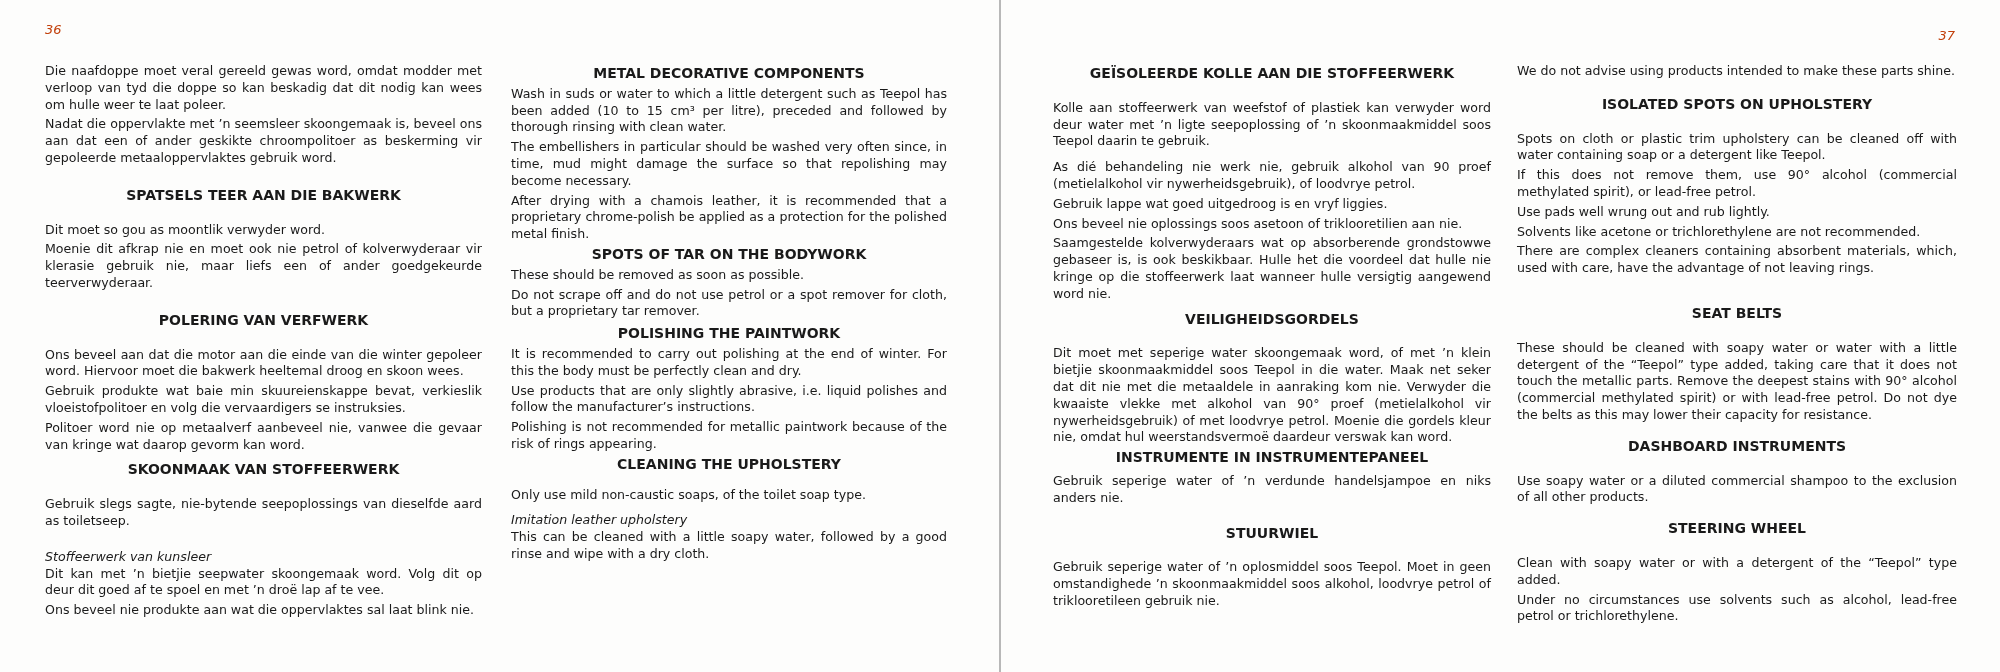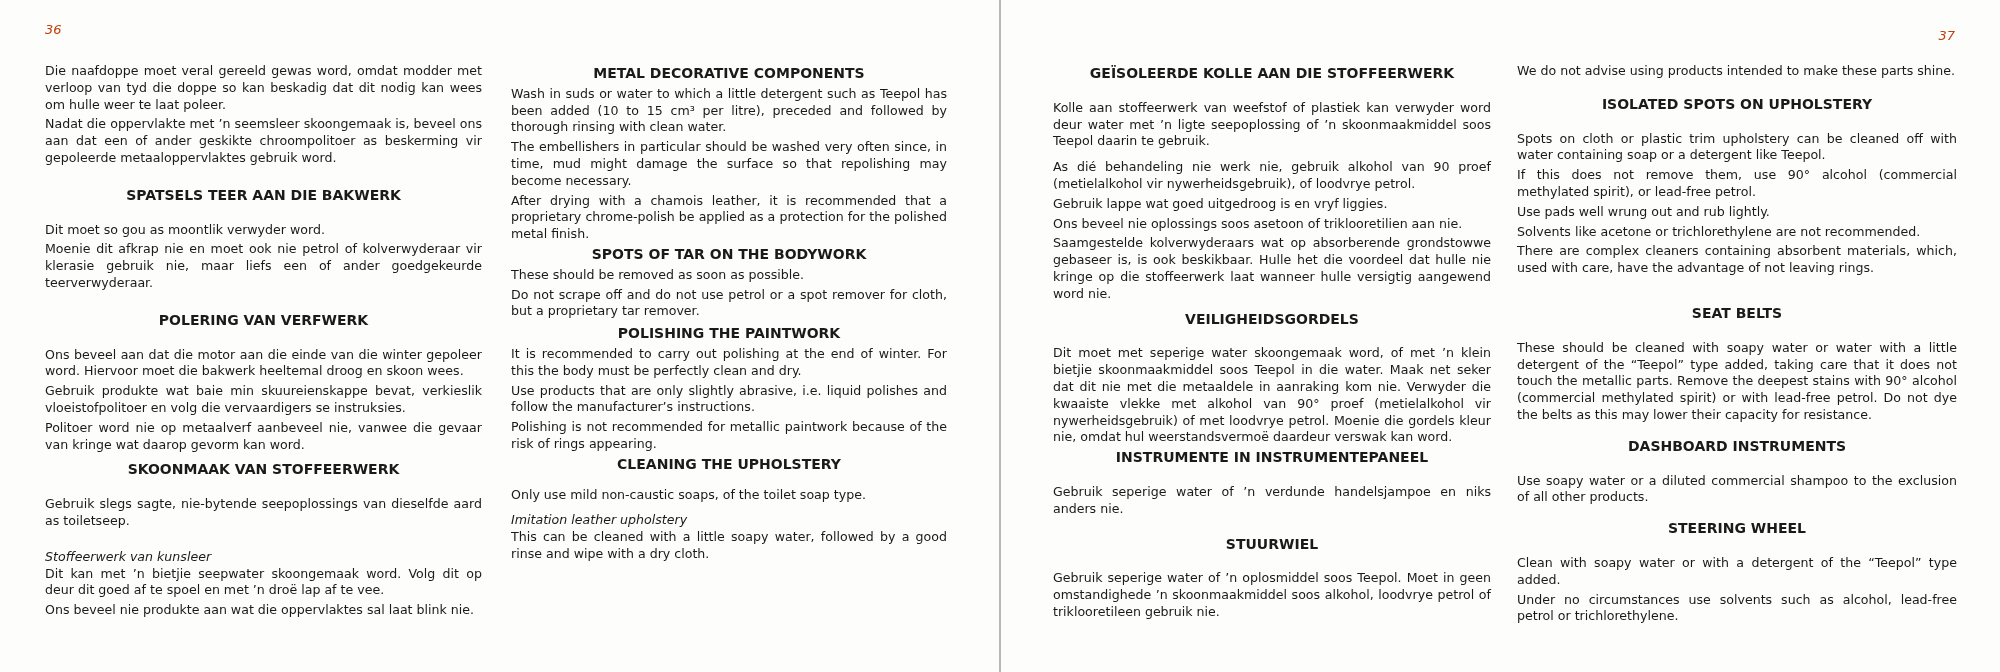--- a/index.html
+++ b/index.html
@@ -106,21 +106,21 @@
       <p>Kolle aan stoffeerwerk van weefstof of plastiek kan verwyder word deur water met ’n ligte seepoplossing of ’n skoonmaakmiddel soos Teepol daarin te gebruik.</p>
       <div class="gap-s"></div>
       <p>As dié behandeling nie werk nie, gebruik alkohol van 90 proef (metielalkohol vir nywerheidsgebruik), of loodvrye petrol.</p>
       <p>Gebruik lappe wat goed uitgedroog is en vryf liggies.</p>
       <p>Ons beveel nie oplossings soos asetoon of triklooretilien aan nie.</p>
       <p>Saamgestelde kolverwyderaars wat op absorberende grondstowwe gebaseer is, is ook beskikbaar. Hulle het die voordeel dat hulle nie kringe op die stoffeerwerk laat wanneer hulle versigtig aangewend word nie.</p>
 
       <h3 style="margin:8px 0 18px 0">VEILIGHEIDSGORDELS</h3>
       <p>Dit moet met seperige water skoongemaak word, of met ’n klein bietjie skoonmaakmiddel soos Teepol in die water. Maak net seker dat dit nie met die metaaldele in aanraking kom nie. Verwyder die kwaaiste vlekke met alkohol van 90° proef (metielalkohol vir nywerheidsgebruik) of met loodvrye petrol. Moenie die gordels kleur nie, omdat hul weerstandsvermoë daardeur verswak kan word.</p>
 
-      <h3 style="margin:2px 0 18px 0">INSTRUMENTE IN INSTRUMENTEPANEEL</h3>
+      <h3 style="margin:2px 0 7px 0">INSTRUMENTE IN INSTRUMENTEPANEEL</h3>
       <p>Gebruik seperige water of ’n verdunde handelsjampoe en niks anders nie.</p>
 
       <h3 style="margin:18px 0 18px 0">STUURWIEL</h3>
       <p>Gebruik seperige water of ’n oplosmiddel soos Teepol. Moet in geen omstandighede ’n skoonmaakmiddel soos alkohol, loodvrye petrol of triklooretileen gebruik nie.</p>
     </div>
 
     <div class="col col-2">
       <p style="margin-bottom:16px">We do not advise using products intended to make these parts shine.</p>
 
       <h3 style="margin:16px 0 18px 0">ISOLATED SPOTS ON UPHOLSTERY</h3>

